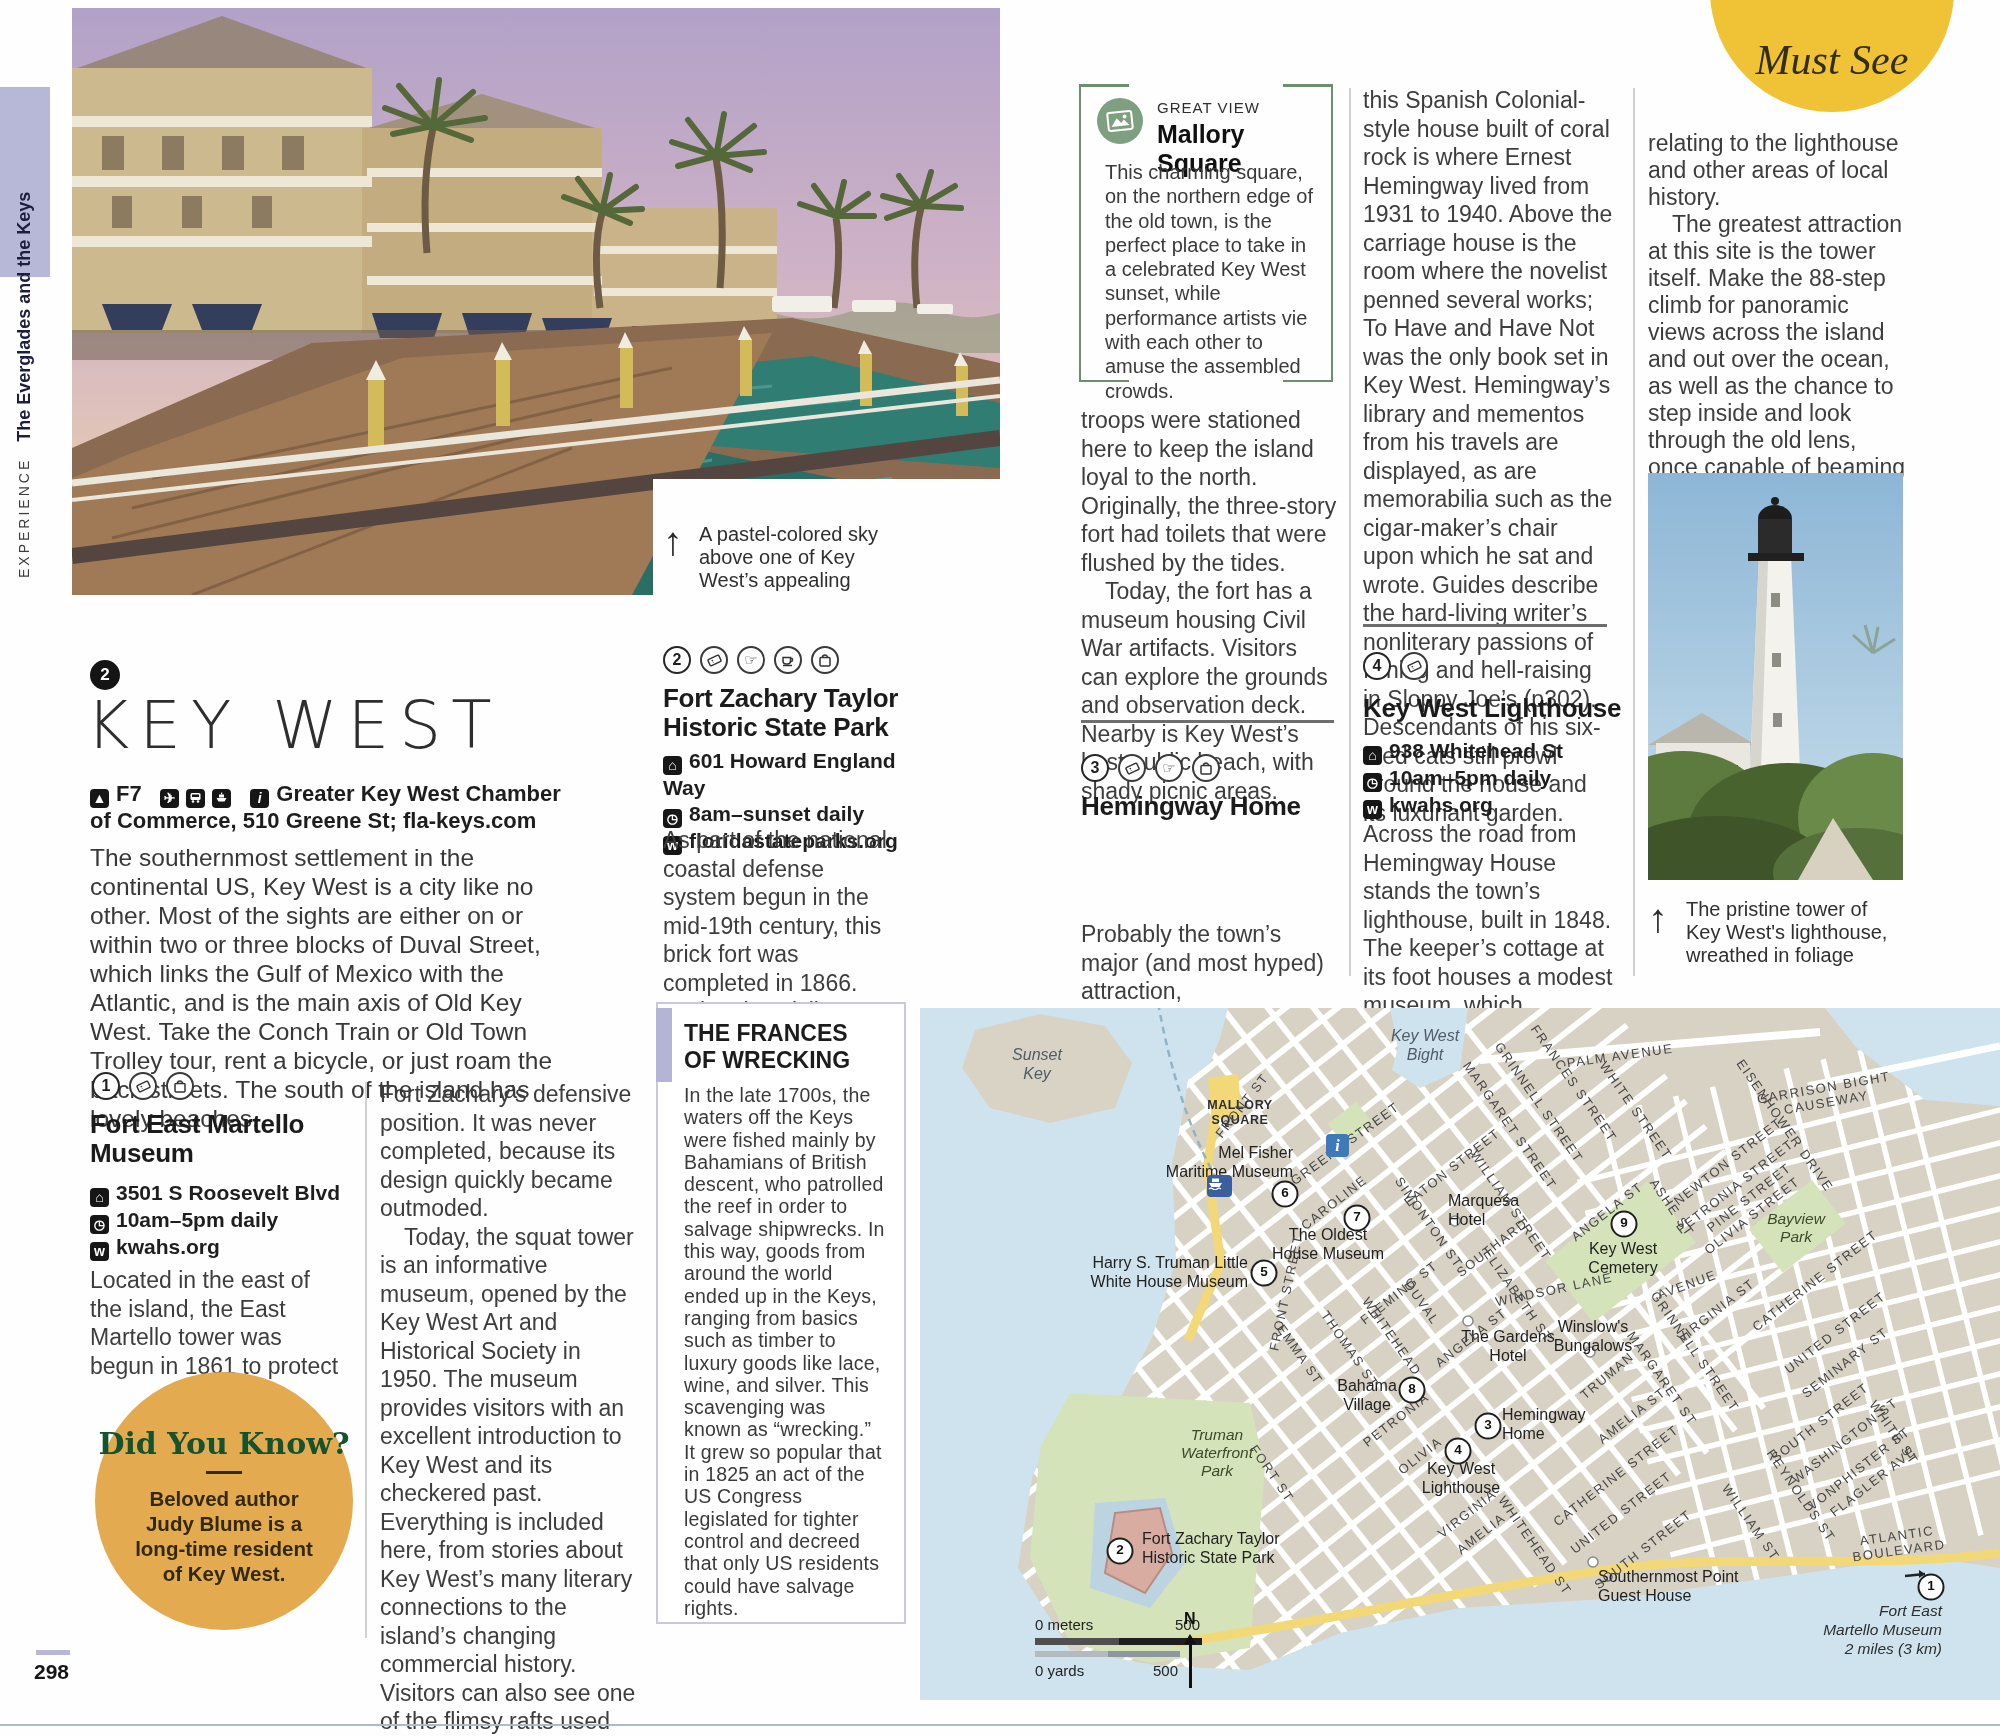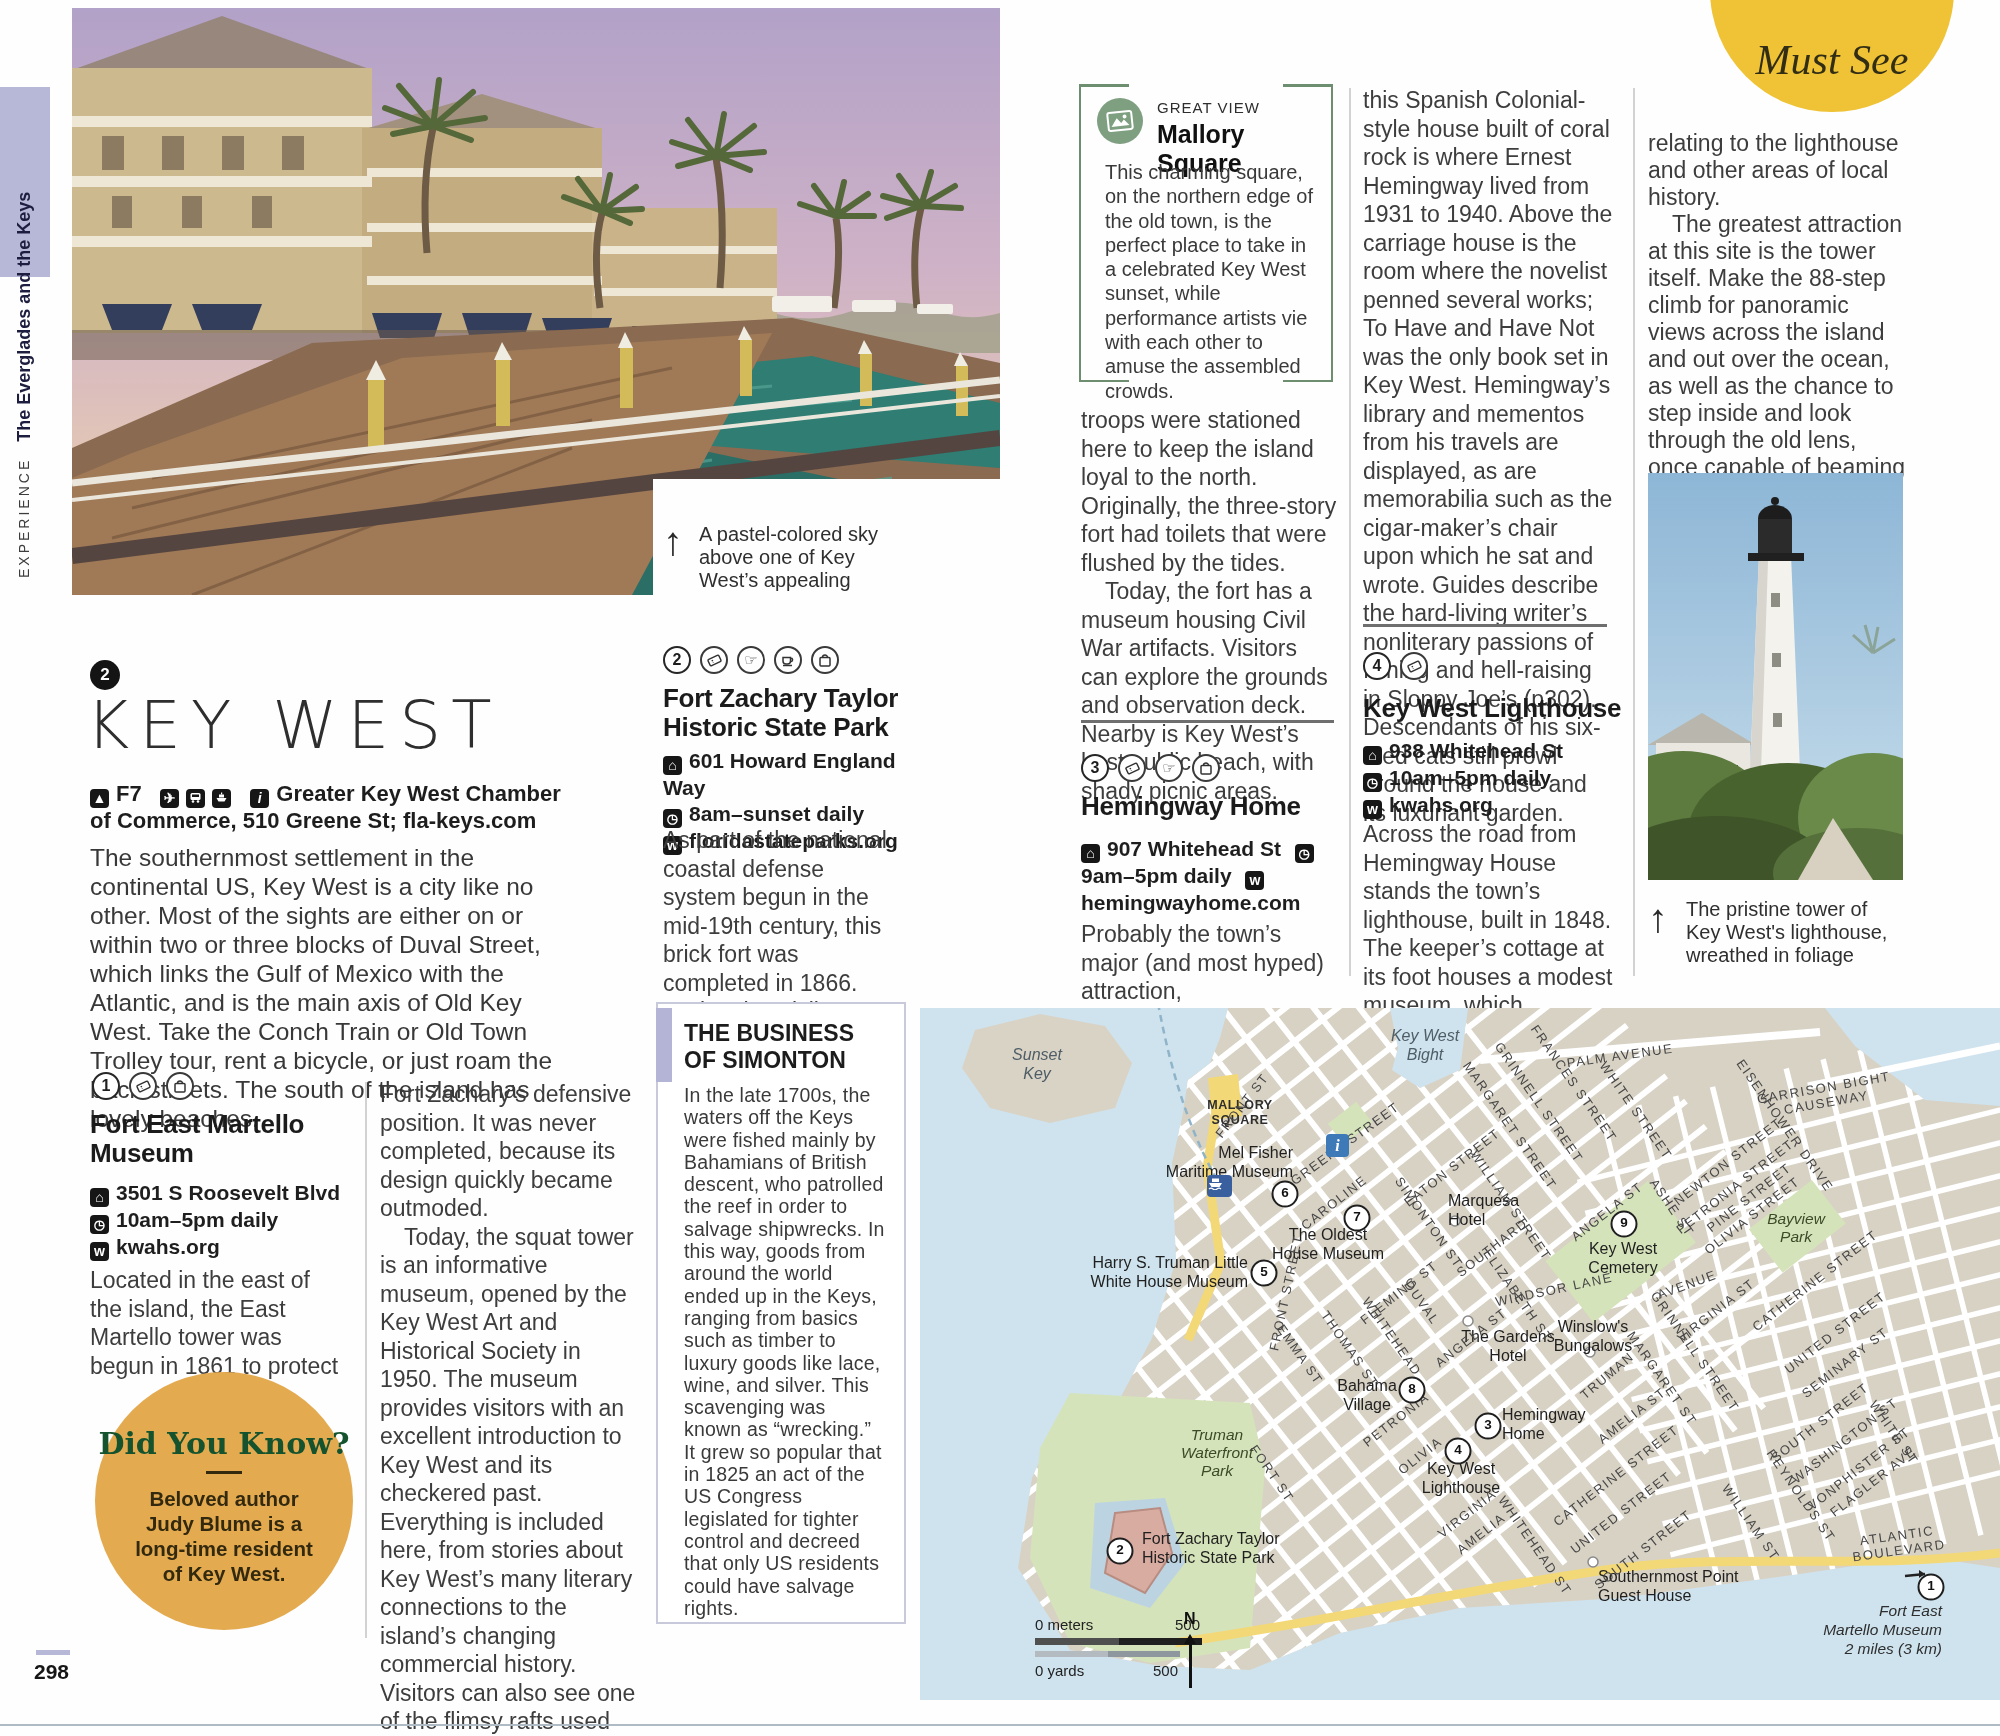--- a/index.html
+++ b/index.html
@@ -328,21 +328,21 @@
   </div>
   <div class="abs edet" style="left:663px;top:748px;width:245px;">
     <div><span class="badge">⌂</span><span>601 Howard England Way</span></div>
     <div><span class="badge clock">◷</span><span>8am–sunset daily</span></div>
     <div><span class="badge">w</span><span>floridastateparks.org</span></div>
   </div>
   <div class="abs bt" style="left:663px;top:826px;width:234px;">As part of the national coastal defense system begun in the mid-19th century, this brick fort was completed in 1866. During the Civil War, Union</div>
 
   <div class="abs wreck">
     <div class="bar"></div>
-    <div class="ti">THE BUSINESS OF SIMONTON</div>
+    <div class="ti">THE FRANCES OF WRECKING</div>
     <div class="tx">In the late 1700s, the waters off the Keys were fished mainly by Bahamians of British descent, who patrolled the reef in order to salvage shipwrecks. In this way, goods from around the world ended up in the Keys, ranging from basics such as timber to luxury goods like lace, wine, and silver. This scavenging was known as “wrecking.” It grew so popular that in 1825 an act of the US Congress legislated for tighter control and decreed that only US residents could have salvage rights.</div>
   </div>
 
   <div class="abs gv">
     <div class="cor c-tl"></div>
       <div class="cor c-tr"></div>
     <div class="cor c-bl"></div>
       <div class="cor c-br"></div>
     <div class="gicon">
         <svg width="28" height="24" viewBox="0 0 28 24">
@@ -375,25 +375,20 @@
       </span>
     <span class="ic">☞</span>
     <span class="ic">
         <svg width="16" height="16" viewBox="0 0 16 16" fill="none" stroke="#333" stroke-width="1.5">
           <rect x="3" y="5.5" width="10" height="8.5" rx="1"></rect>
           <path d="M5.5,5.5 a2.5,2.5 0 0 1 5,0"></path>
         </svg>
       </span>
   </div>
   <div class="abs ehead" style="left:1081px;top:792px;">Hemingway Home</div>
-  <div class="abs edet" style="left:1081px;top:836px;width:258px;">
-    <span class="badge">⌂</span><span>907 Whitehead St</span>
-    <span class="badge clock" style="margin-left:8px;">◷</span><span>9am–5pm daily</span>
-    <span class="badge" style="margin-left:8px;">w</span><span>hemingwayhome.com</span>
-  </div>
   <div class="abs bt" style="left:1081px;top:920px;width:256px;">Probably the town’s major (and most hyped) attraction,</div>
 
   <div class="abs vrule" style="left:1349px;top:88px;height:888px;"></div>
   <div class="abs vrule" style="left:1633px;top:88px;height:888px;"></div>
 
   <div class="abs bt" style="left:1363px;top:86px;width:250px;">this Spanish Colonial-style house built of coral rock is where Ernest Hemingway lived from 1931 to 1940. Above the carriage house is the room where the novelist penned several works; To Have and Have Not was the only book set in Key West. Hemingway’s library and mementos from his travels are displayed, as are memorabilia such as the cigar-maker’s chair upon which he sat and wrote. Guides describe the hard-living writer’s nonliterary passions of fishing and hell-raising in Sloppy Joe’s (p302). Descendants of his six-toed cats still prowl around the house and its luxuriant garden.</div>
   <div class="abs hrule" style="left:1363px;top:624px;width:244px;"></div>
   <div class="abs icrow" style="left:1363px;top:652px;">
     <span class="nc">4</span>
     <span class="ic">

